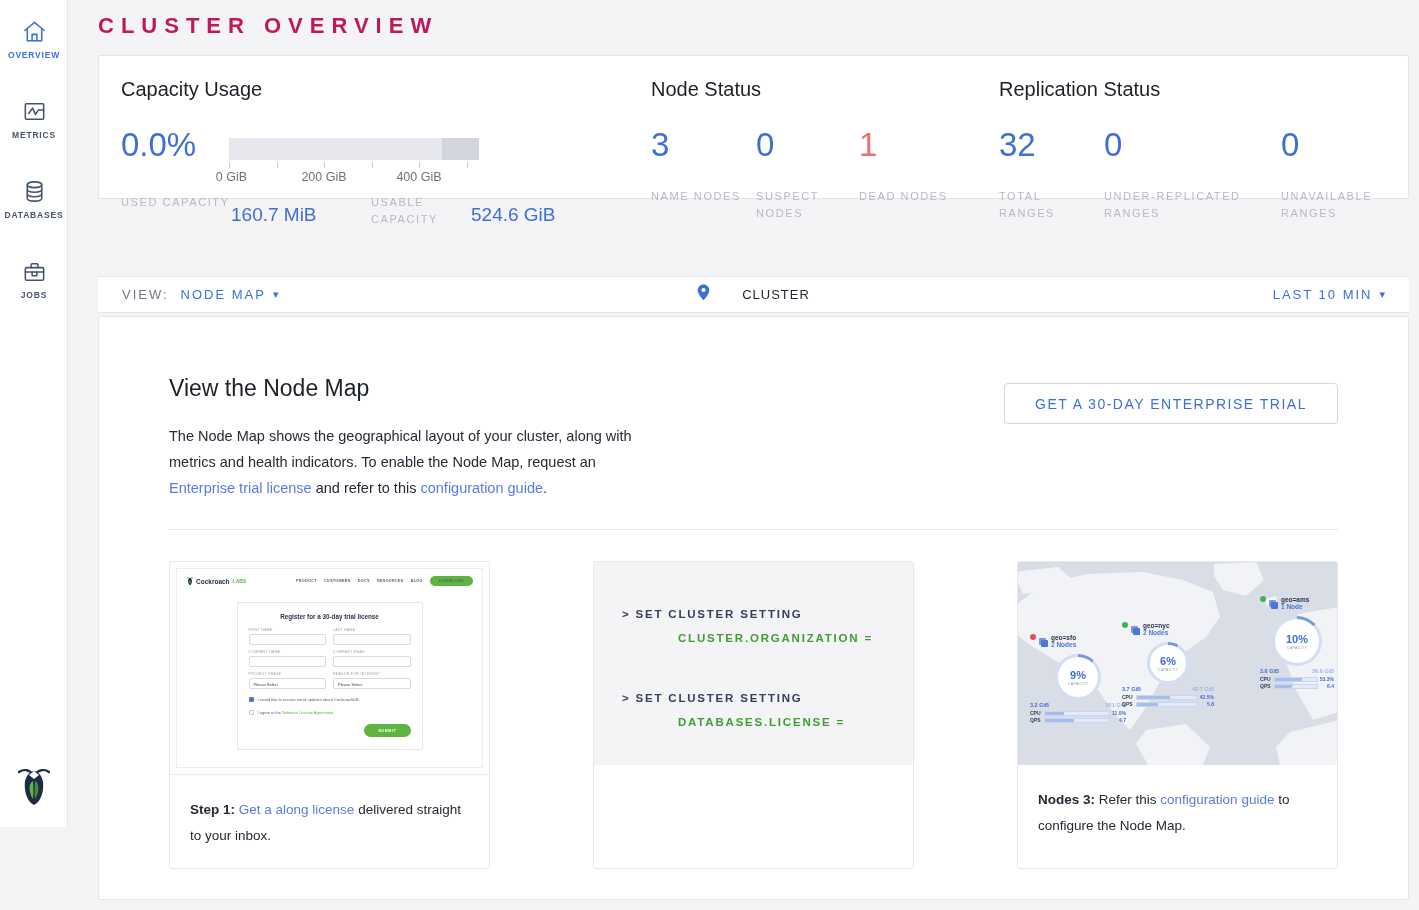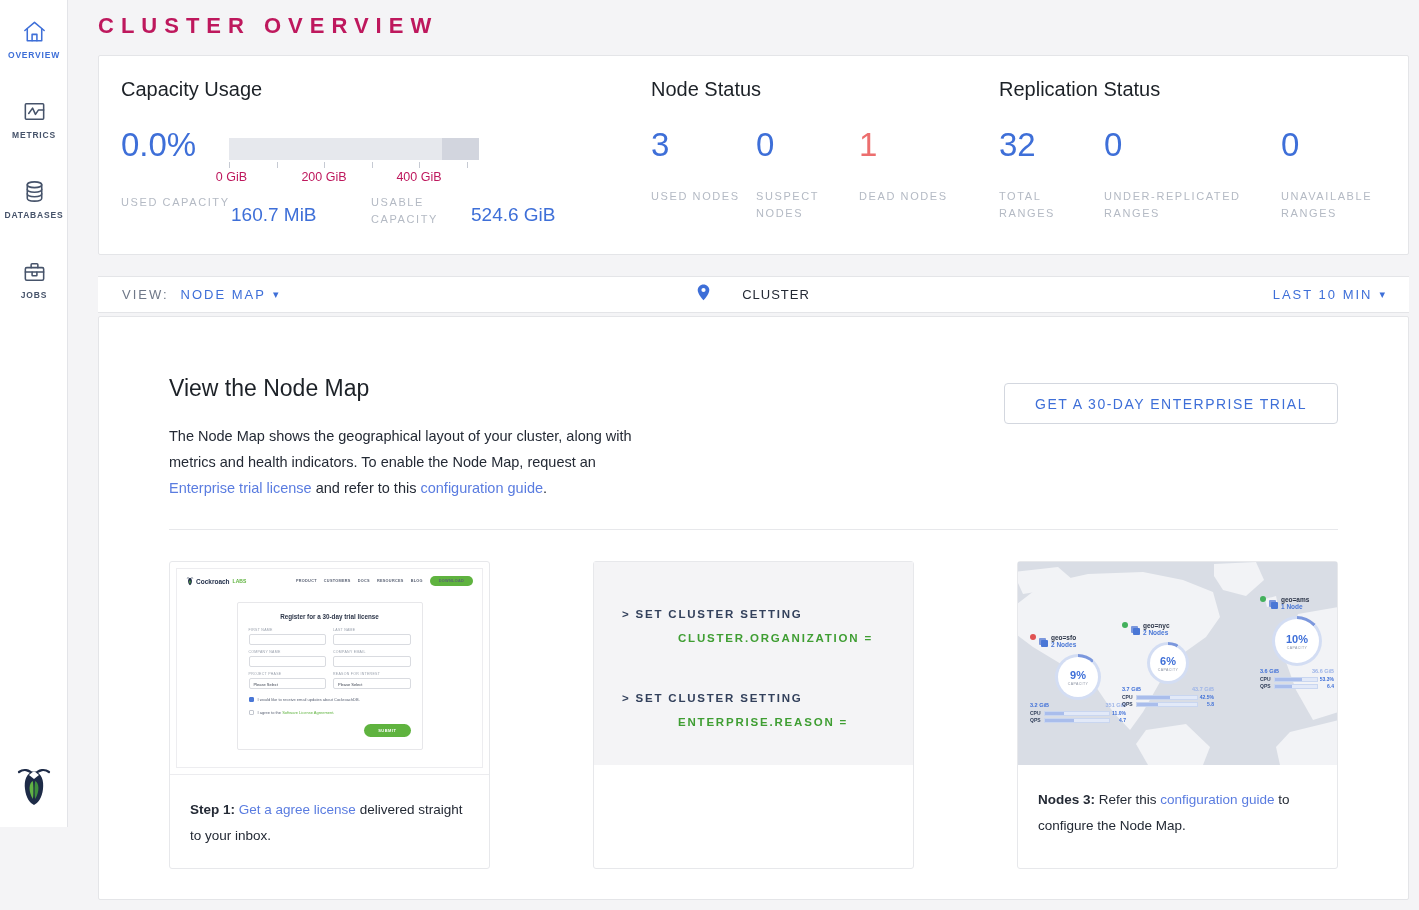--- a/index.html
+++ b/index.html
@@ -22,33 +22,33 @@
   .side-item svg { display:block; margin:0 auto; }
   .side-logo { position:absolute; bottom:14px; left:0; width:68px; text-align:center; }
   
   .main { position:absolute; left:68px; top:0; right:0; bottom:0; }
   .page-title {
     position:absolute; left:30px; top:13px;
     font-size:22px; font-weight:600; letter-spacing:7px; color:#be185d;
   }
   .card { background:#fff; border:1px solid #e4e5e8; border-radius:2px; }
   
-  .summary { position:absolute; left:30px; right:10px; top:55px; height:200px; }
+  .summary { position:absolute; left:30px; right:10px; top:55px; height:144px; }
   .sec-title { position:absolute; top:22px; font-size:20px; font-weight:500; color:#1c2127; }
   .bignum { position:absolute; top:70px; font-size:33px; font-weight:400; color:#3e6fd8; }
   .bignum.red { color:#ec6e6e; }
   .statlbl { position:absolute; top:132px; font-size:11px; font-weight:500; letter-spacing:1.6px; color:#b4bac4; line-height:17px; width:160px; }
   
   .cap-chart { position:absolute; left:130px; top:82px; width:250px; }
   .cap-bar { position:relative; height:22px; background:#e6e8ed; }
   .cap-bar .dark { position:absolute; right:0; top:0; height:22px; width:15%; background:#d2d5de; }
   .cap-ticks { position:relative; height:8px; margin-top:2px; }
   .cap-ticks i { position:absolute; top:0; width:1px; height:6px; background:#c6cad3; }
   .cap-ticklabels { position:relative; height:14px; }
-  .cap-ticklabels span { position:absolute; transform:translateX(-50%); font-size:12.5px; color:#be185d; white-space:nowrap; }
+  .cap-ticklabels span { position:absolute; transform:translateX(-50%); font-size:12.5px; color:#737373; white-space:nowrap; }
   .kv-label { position:absolute; top:138px; font-size:11px; font-weight:500; letter-spacing:1.6px; color:#b4bac4; line-height:17px; width:110px; }
   .kv-value { position:absolute; top:148px; font-size:19px; font-weight:500; color:#3e6fd8; }
   
   .viewbar {
     position:absolute; left:30px; right:10px; top:276px; height:37px;
     background:#fff; border-top:1px solid #e4e5e8; border-bottom:1px solid #e4e5e8;
     display:flex; align-items:center; padding:0 24px;
   }
   .vb-label { font-size:13px; letter-spacing:2px; color:#6f7888; }
   .vb-drop { display:flex; align-items:center; margin-left:12px; cursor:pointer; }
@@ -211,21 +211,21 @@
         <span style="left:76%">400 GiB</span>
       </div>
     </div>
     <div class="kv-label" style="left:22px">USED CAPACITY</div>
     <div class="kv-value" style="left:132px">160.7 MiB</div>
     <div class="kv-label" style="left:272px">USABLE CAPACITY</div>
     <div class="kv-value" style="left:372px">524.6 GiB</div>
 
     <div class="sec-title" style="left:552px">Node Status</div>
     <div class="bignum" style="left:552px">3</div>
-    <div class="statlbl" style="left:552px;width:90px">USED NODES</div>
+    <div class="statlbl" style="left:552px;width:90px">NAME NODES</div>
     <div class="bignum" style="left:657px">0</div>
     <div class="statlbl" style="left:657px;width:90px">SUSPECT NODES</div>
     <div class="bignum red" style="left:760px">1</div>
     <div class="statlbl" style="left:760px;width:90px">DEAD NODES</div>
 
     <div class="sec-title" style="left:900px">Replication Status</div>
     <div class="bignum" style="left:900px">32</div>
     <div class="statlbl" style="left:900px;width:90px">TOTAL RANGES</div>
     <div class="bignum" style="left:1005px">0</div>
     <div class="statlbl" style="left:1005px;width:160px">UNDER-REPLICATED RANGES</div>
@@ -331,35 +331,35 @@
                   <span>I agree to the</span>
                   <span class="cl">Software License Agreement.</span>
                 </span>
               </div>
               <button class="mf-submit">SUBMIT</button>
             </div>
           </div>
         </div>
         <div class="step-caption cap-bordered">
           <b>Step 1:</b>
-          <span class="link">Get a agree license</span>
+          <span class="link">Get a along license</span>
           <span>delivered straight to your inbox.</span>
         </div>
       </div>
 
       <div class="step-card">
         <div class="step-media gray">
           <div class="sql">
             <div class="sql-block">
               <div class="sql-prompt">&gt; SET CLUSTER SETTING</div>
               <div class="sql-arg">CLUSTER.ORGANIZATION =</div>
             </div>
             <div class="sql-block">
               <div class="sql-prompt">&gt; SET CLUSTER SETTING</div>
-              <div class="sql-arg">ENTERPRISE.REASON =</div>
+              <div class="sql-arg">DATABASES.LICENSE =</div>
             </div>
           </div>
         </div>
       </div>
 
       <div class="step-card">
         <div class="step-media" style="flex:0 0 203px">
           <div class="geo">
             <svg width="321" height="203" viewBox="0 0 321 203">
               <rect width="321" height="203" fill="#d9dde5"></rect>

